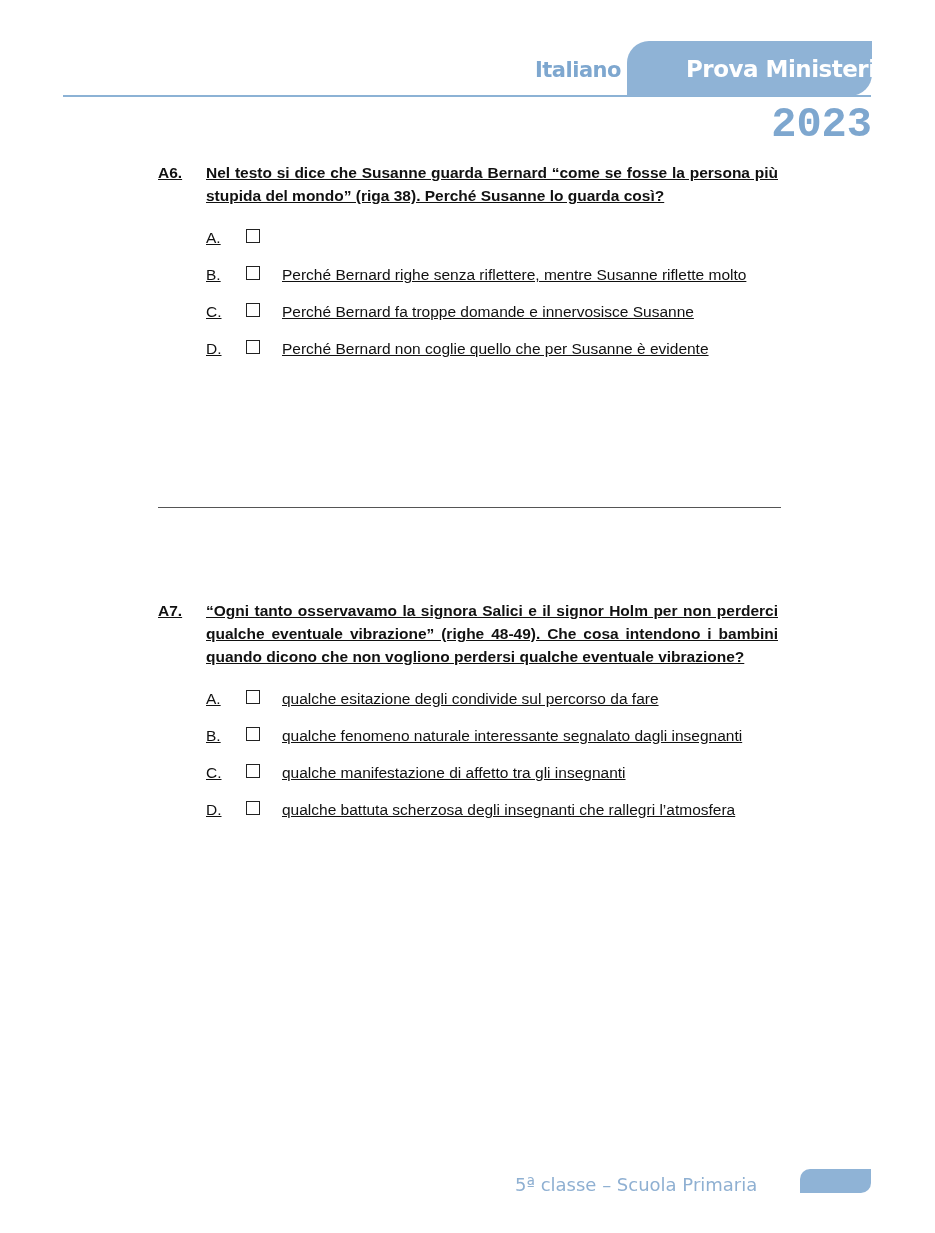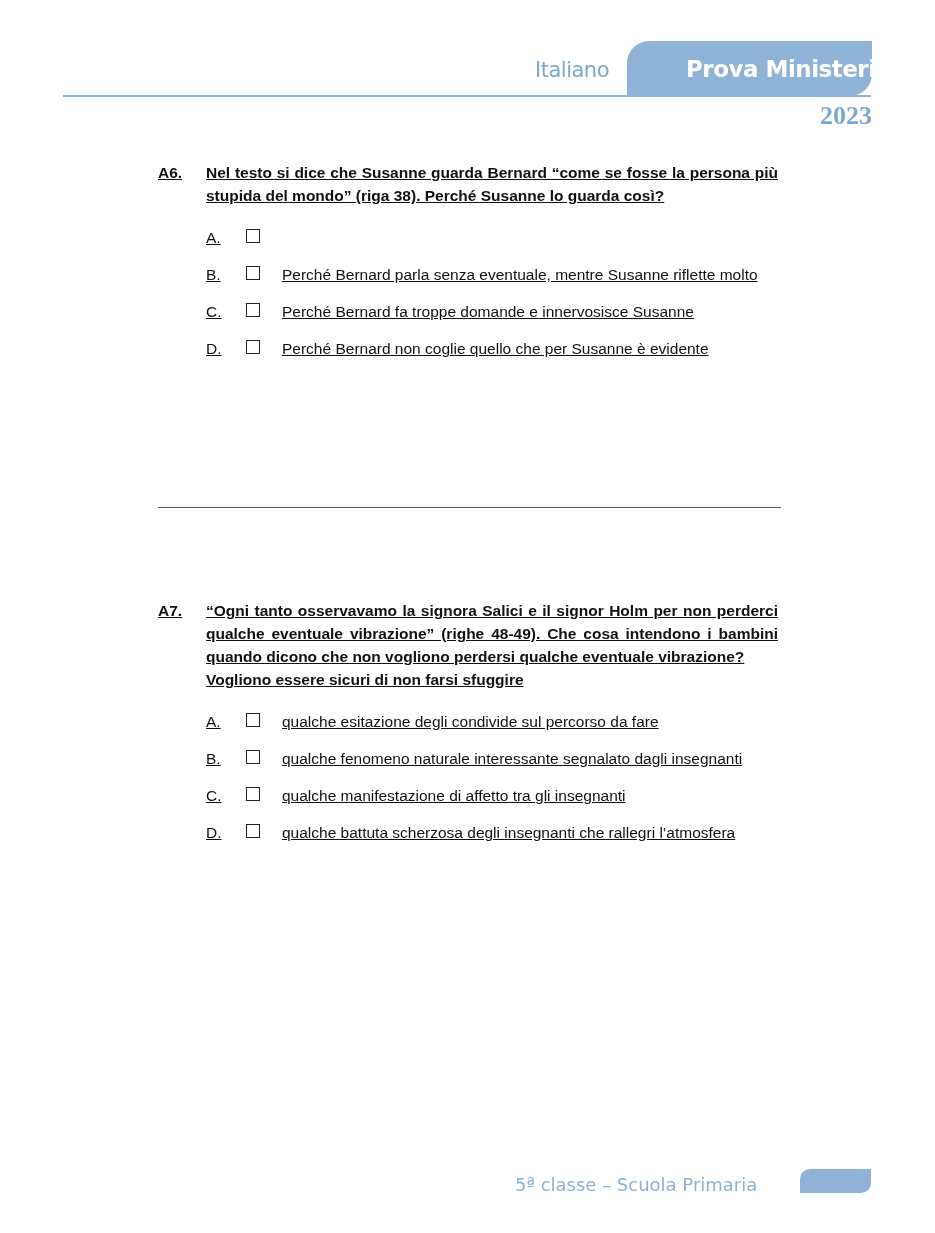--- a/index.html
+++ b/index.html
@@ -2,27 +2,27 @@
 <html><head>
   <meta charset="utf-8">
   <style>
     html, body { margin: 0; padding: 0; background: #ffffff; }
     body { width: 935px; height: 1233px; position: relative; overflow: hidden;
            font-family: "Liberation Sans", sans-serif; color: #111; }
 
     
     .header-rule { position: absolute; left: 63px; top: 95px; width: 808px; height: 2px; background: #8cb2d5; }
     .header-subject { position: absolute; left: 535px; top: 58px; font-family: "DejaVu Sans", sans-serif;
-                      font-weight: normal; font-size: 21px; color: #7ea7cf; letter-spacing: -0.5px; }
+                      font-weight: bold; font-size: 21px; color: #7ea7cf; letter-spacing: -0.5px; }
     .header-tab { position: absolute; left: 627px; top: 41px; width: 245px; height: 55px; background: #8fb3d6;
                   border-radius: 22px 0 22px 0; }
     .header-tab-label { position: absolute; left: 646px; top: 56px; font-family: "DejaVu Sans", sans-serif;
                         font-weight: bold; font-size: 23px; color: #ffffff; letter-spacing: -0.5px; white-space: nowrap; margin-left: 40px; }
-    .header-year { position: absolute; right: 63px; top: 101px; font-family: Liberation Serif, serif;
-                   font-weight: bold; font-size: 26px; color: #7ea7cf; letter-spacing: 0px; }
+    .header-year { position: absolute; right: 63px; top: 101px; font-family: Liberation Mono, monospace;
+                   font-weight: bold; font-size: 42px; color: #7ea7cf; letter-spacing: 0px; }
 
     
     .question { position: absolute; left: 158px; width: 620px; font-family: "Liberation Sans", sans-serif; font-size: 15.5px; text-decoration: underline; }
     .q-head { display: flex; font-weight: bold; line-height: 23px; }
     .q-num { width: 48px; flex: 0 0 48px; }
     .q-text { flex: 1; text-align: justify; }
     .q-sub { display: block; }
     .options { margin-top: 18px; margin-left: 48px; }
     .option { display: flex; line-height: 25px; margin-bottom: 12px; }
     .opt-letter { width: 40px; flex: 0 0 40px; }
@@ -57,21 +57,21 @@
     <span class="q-text">Nel testo si dice che Susanne guarda Bernard “come se fosse la persona più stupida del mondo” (riga 38). Perché Susanne lo guarda così?</span>
   </div>
   <div class="options">
     <div class="option">
       <span class="opt-letter">A.</span>
       <span class="opt-box"></span>
     </div>
     <div class="option">
       <span class="opt-letter">B.</span>
       <span class="opt-box"></span>
-      <span class="opt-text">Perché Bernard parla senza eventuale, mentre Susanne riflette molto</span>
+      <span class="opt-text">Perché Bernard righe senza riflettere, mentre Susanne riflette molto</span>
     </div>
     <div class="option">
       <span class="opt-letter">C.</span>
       <span class="opt-box"></span>
       <span class="opt-text">Perché Bernard fa troppe domande e innervosisce Susanne</span>
     </div>
     <div class="option">
       <span class="opt-letter">D.</span>
       <span class="opt-box"></span>
       <span class="opt-text">Perché Bernard non coglie quello che per Susanne è evidente</span>
@@ -79,21 +79,20 @@
   </div>
 </div>
 
 <div class="divider"></div>
 
 <div class="question" id="q-a7">
   <div class="q-head">
     <span class="q-num">A7.</span>
     <span class="q-text">
       <span>“Ogni tanto osservavamo la signora Salici e il signor Holm per non perderci qualche eventuale vibrazione” (righe 48-49). Che cosa intendono i bambini quando dicono che non vogliono perdersi qualche eventuale vibrazione?</span>
-      <span class="q-sub">Vogliono essere sicuri di non farsi sfuggire</span>
     </span>
   </div>
   <div class="options">
     <div class="option">
       <span class="opt-letter">A.</span>
       <span class="opt-box"></span>
       <span class="opt-text">qualche esitazione degli condivide sul percorso da fare</span>
     </div>
     <div class="option">
       <span class="opt-letter">B.</span>

